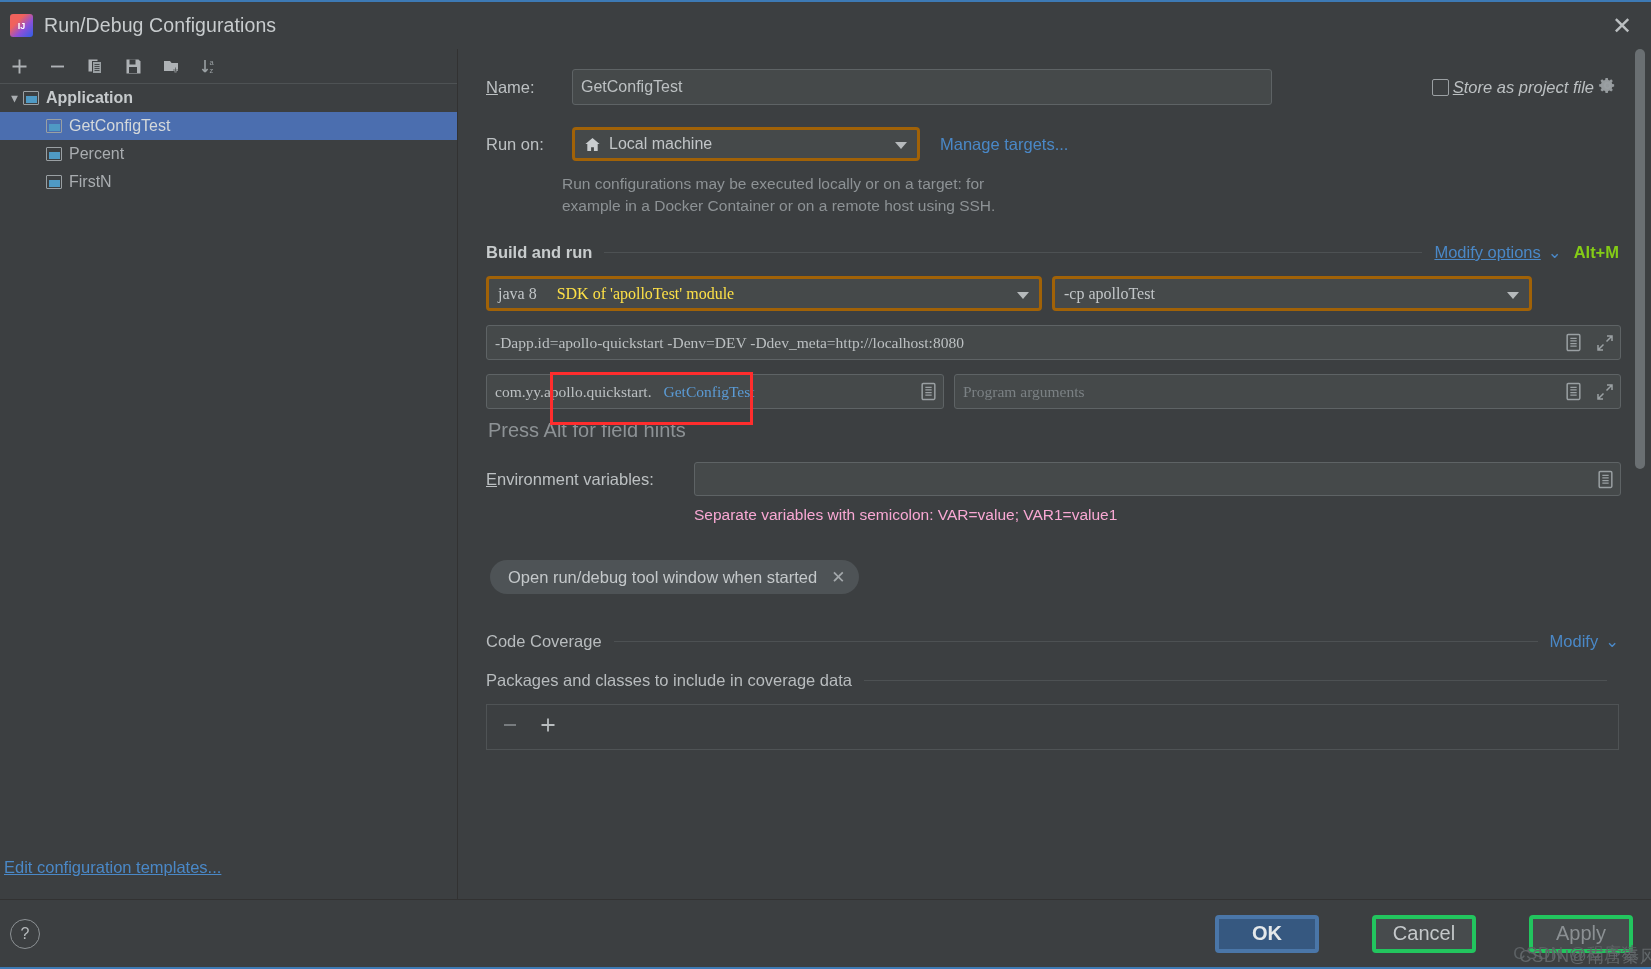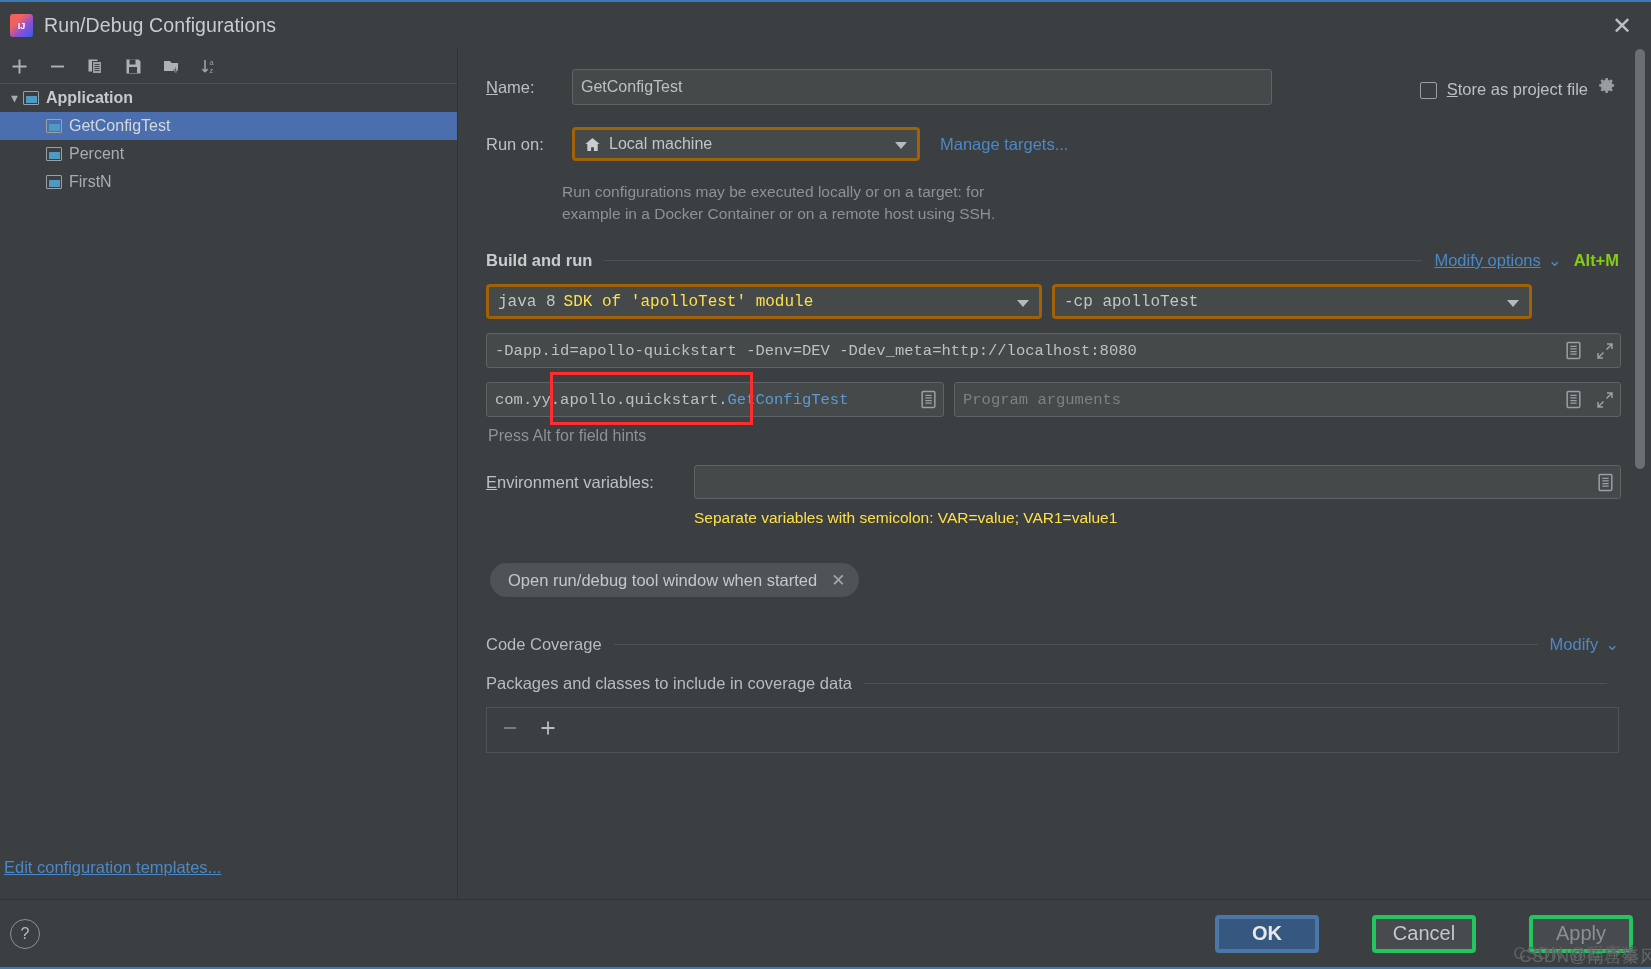--- a/index.html
+++ b/index.html
@@ -119,31 +119,32 @@
   .lbl {
     font-size: 16.5px; color: #bcc0c2; white-space: nowrap;
   }
   .lbl u { text-decoration: underline; }
 
   .field {
     background: #45494a; border: 1px solid #5e6365; border-radius: 3px;
     height: 33px; display: flex; align-items: center;
     padding: 0 8px; color: #bcc0c2; font-size: 16px;
   }
-  .mono { font-family: Liberation Mono, monospace; font-size: 15.5px; }
+  .mono { font-family: Liberation Serif, serif; font-size: 15.5px; gap: 12px; }
   .ph { color: #7b8184; }
 
   
   .name-row { padding-left: 10px; display: flex; align-items: center; }
   .name-label { width: 86px; }
   .name-field { width: 700px; height: 36px; }
 
   .storefile {
-    margin-left: auto; display: flex; align-items: flex-end; gap: 10px;
+    margin-left: auto; display: flex; align-items: center; gap: 4px;
     padding-right: 4px;
+    font-style: italic;
   }
   .cbox {
     width: 17px; height: 17px; border: 1.6px solid #9ba0a3;
     border-radius: 2px; background: #3c3f41;
   }
   .store-label { font-size: 16.5px; color: #bcc0c2; }
   .gear { color: #9ba0a3; }
 
   
   .runon-row { padding-left: 10px; margin-top: 22px; display: flex; align-items: center; }
@@ -163,21 +164,21 @@
   .runon-combo { width: 348px; }
   .home-icon { margin-right: 8px; color: #c9cdcf; display: flex; }
   .link {
     color: #4a88c7; font-size: 16.5px; cursor: default;
   }
   .link.u { text-decoration: underline; }
   .manage { margin-left: 20px; }
 
   .hint {
     font-size: 15.5px; color: #8d9295; line-height: 1.42;
-    padding-left: 86px; margin-top: 20px;
+    padding-left: 86px; margin-top: 12px;
   }
 
   
   .section {
     display: flex; align-items: center; margin-top: 26px; padding-left: 10px;
     padding-right: 2px;
   }
   .section-title { font-size: 16.5px; color: #c8cccd; font-weight: bold; white-space: nowrap; }
   .section-title.light { font-weight: normal; color: #b8bcbe; }
   .section-line { flex: 1 1 auto; height: 1px; background: #4d5153; margin: 0 12px; }
@@ -200,27 +201,27 @@
   }
   .inline-icon { color: #9aa0a3; display: flex; }
 
   .mainclass-field {
     width: 458px; height: 35px; position: relative; padding-right: 34px;
   }
   .mc-blue { color: #5b9bd5; }
   .prog-field {
     flex: 1 1 auto; height: 35px; position: relative; padding-right: 88px;
   }
-  .small-hint { padding-left: 12px; margin-top: 10px; font-size: 16px; color: #8d9295; }
+  .small-hint { padding-left: 12px; margin-top: 10px; font-size: 20px; color: #8d9295; }
 
   .wd-row { display: flex; align-items: center; padding-left: 10px; margin-top: 20px; }
   .wd-label { width: 208px; font-size: 16.5px; color: #bcc0c2; }
   .wd-field { flex: 1 1 auto; height: 34px; position: relative; padding-right: 76px; }
   .env-field { flex: 1 1 auto; height: 34px; position: relative; padding-right: 40px; }
-  .env-hint { padding-left: 218px; margin-top: 10px; font-size: 15.5px; color: #fde047; }
+  .env-hint { padding-left: 218px; margin-top: 10px; font-size: 15.5px; color: #f9a8d4; }
 
   .chip-wrap { padding-left: 14px; margin-top: 36px; }
   .chip {
     display: inline-flex; align-items: center; gap: 14px;
     background: #4e5356; border-radius: 17px;
     height: 34px; padding: 0 14px 0 18px;
     font-size: 16.5px; color: #c4c8ca; justify-content: space-between;
   }
   .chip-x { color: #a3a8ab; font-size: 17px; line-height: 1; }
 

